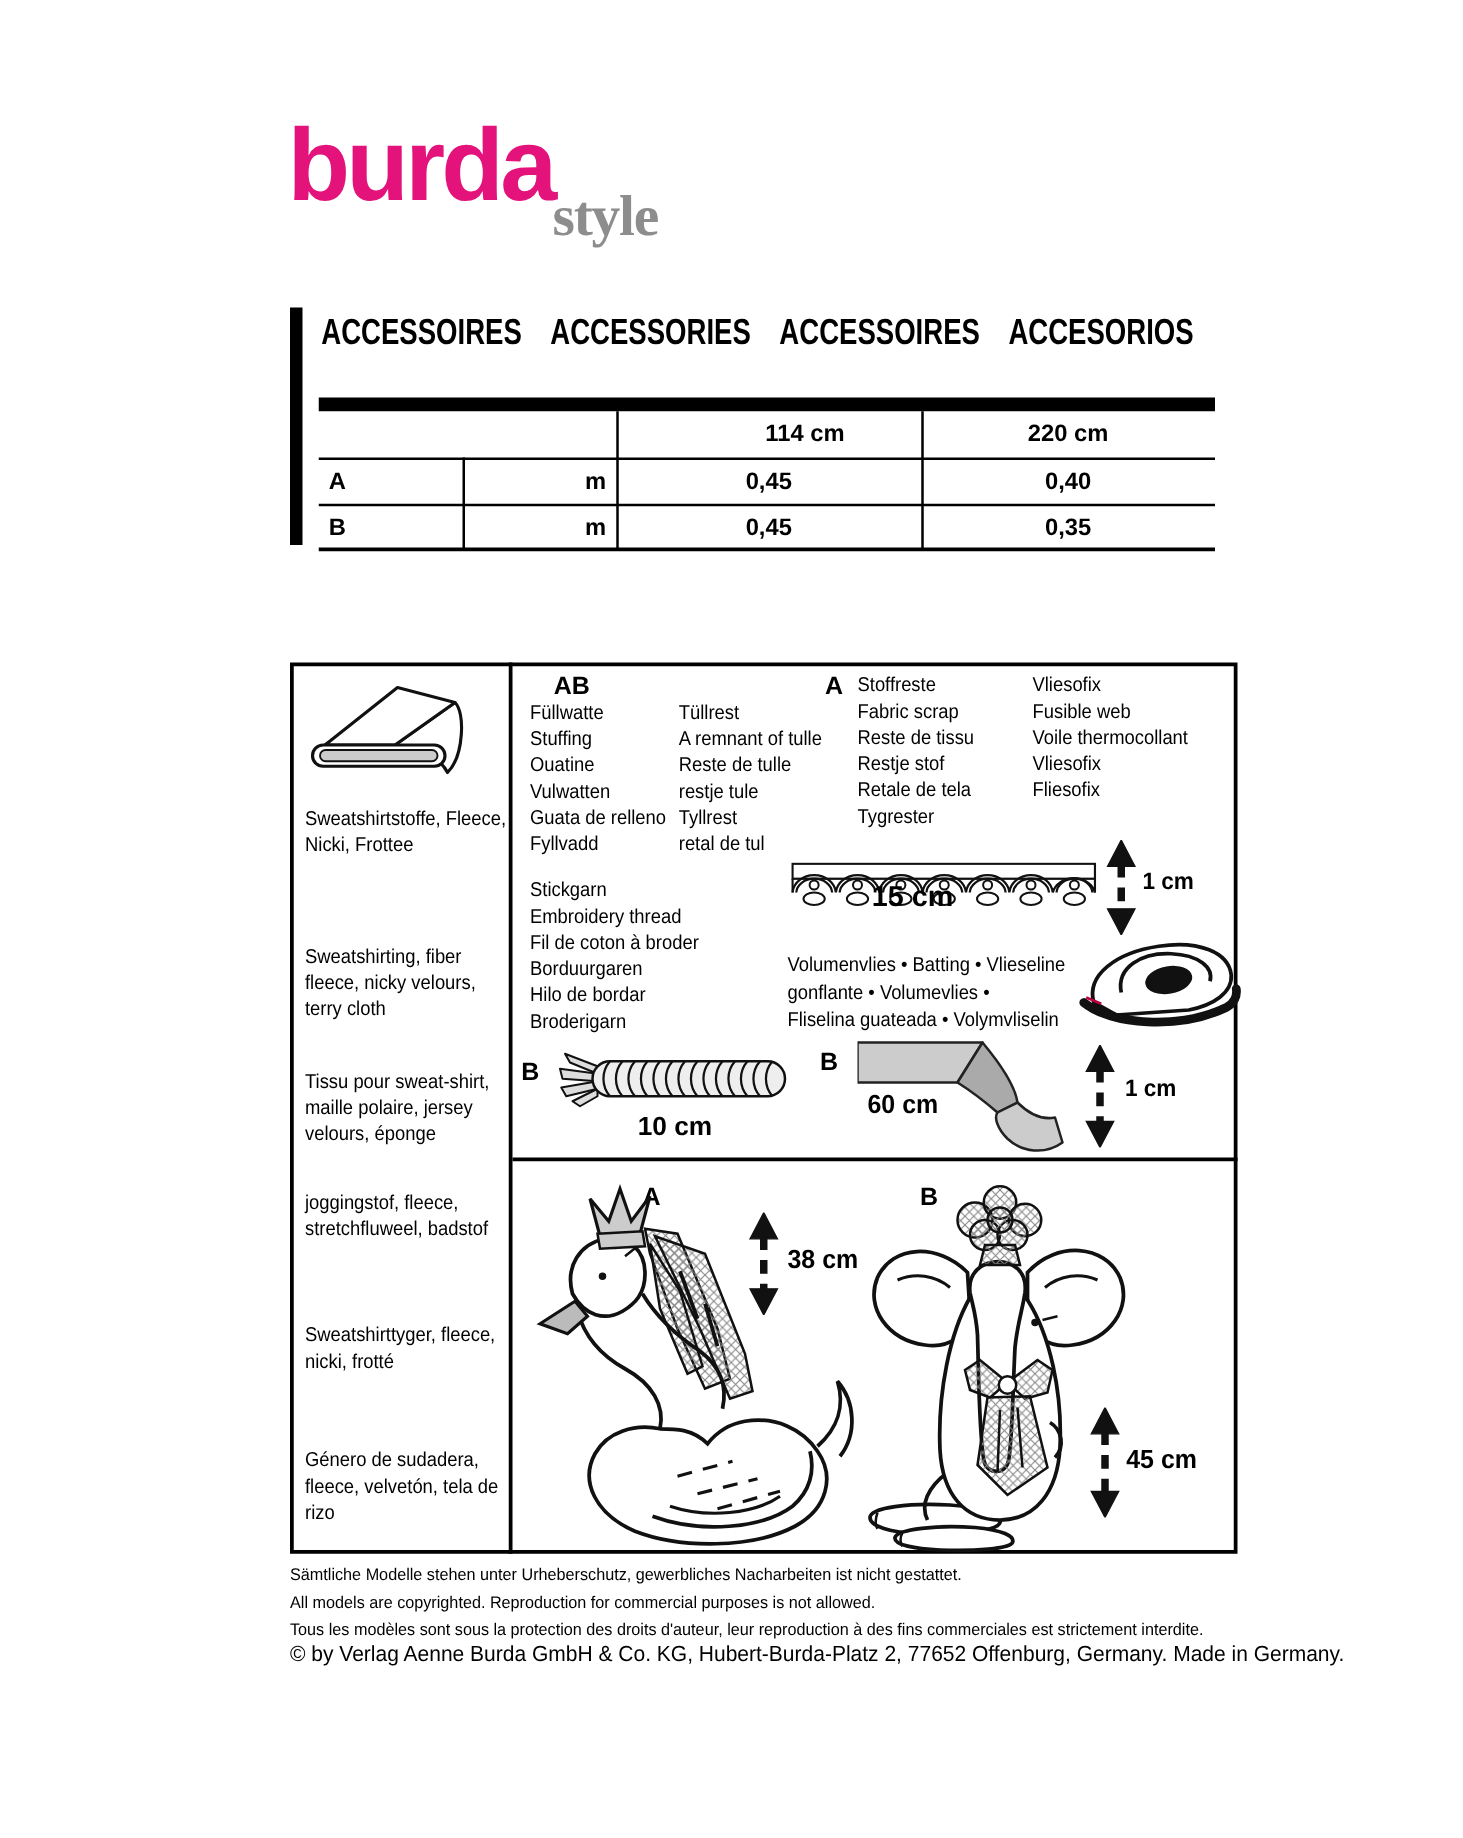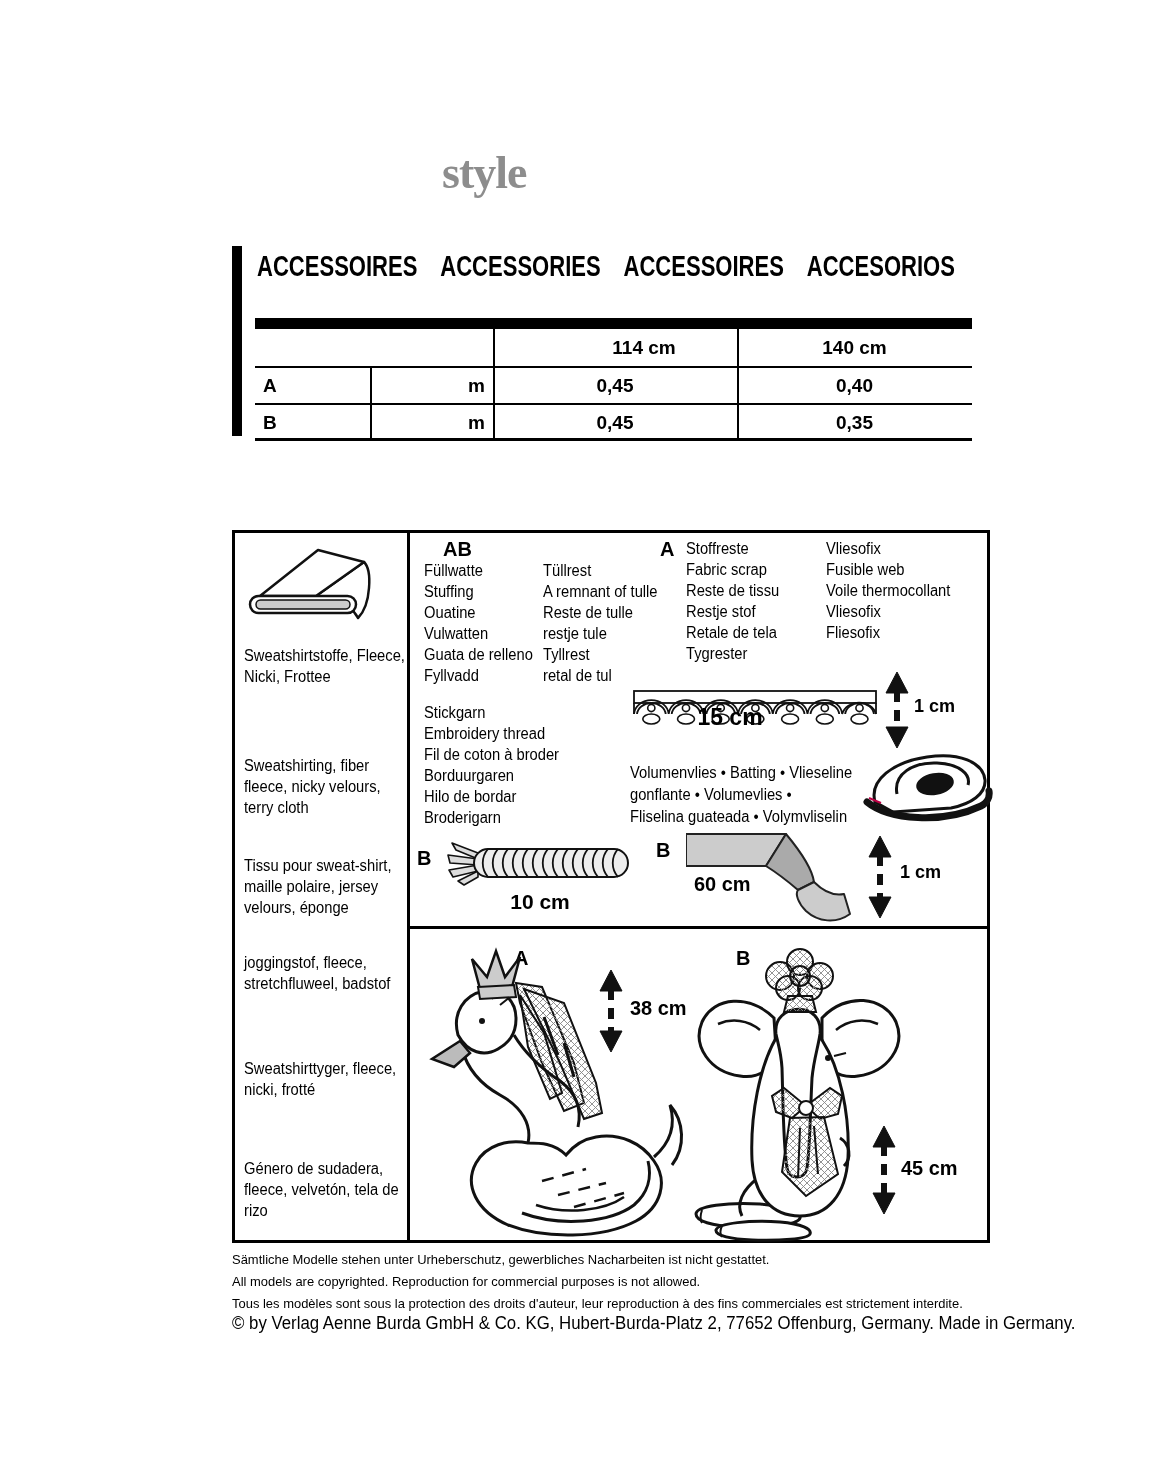--- a/index.html
+++ b/index.html
@@ -20,40 +20,41 @@
   .meas-c{font:700 19px/19px "Liberation Sans",sans-serif;text-align:center;}
   .foot-sm{font:13.5px/13.5px "Liberation Sans",sans-serif;transform:scaleX(.96);transform-origin:0 0;white-space:nowrap;}
   .foot-lg{font:17.5px/17.5px "Liberation Sans",sans-serif;transform:scaleX(.96);transform-origin:0 0;white-space:nowrap;}
   svg{display:block;}
 </style>
 </head>
 <body>
 
 <div class="page">
 
+  <div class="abs logo-main" style="left:230px;top:92px;">burda</div>
   <div class="abs logo-sub" style="left:442px;top:150px;">style</div>
 
   <div class="abs bar" style="left:232px;top:246px;width:10px;height:190px;"></div>
   <div class="abs title-words" style="left:257px;top:252px;">
       <span>ACCESSOIRES</span>
       <span>ACCESSORIES</span>
       <span>ACCESSOIRES</span>
       <span>ACCESORIOS</span>
     </div>
 
   <div class="abs bar" style="left:255px;top:318px;width:717px;height:11px;"></div>
   <div class="abs bar" style="left:493px;top:329px;width:2px;height:111px;"></div>
   <div class="abs bar" style="left:737px;top:329px;width:2px;height:111px;"></div>
   <div class="abs bar" style="left:370px;top:366px;width:2px;height:74px;"></div>
   <div class="abs bar" style="left:255px;top:366px;width:717px;height:2px;"></div>
   <div class="abs bar" style="left:255px;top:403px;width:717px;height:2px;"></div>
   <div class="abs bar" style="left:255px;top:438px;width:717px;height:3px;"></div>
 
   <div class="abs cell" style="left:522px;top:338px;width:244px;text-align:center;">114 cm</div>
-  <div class="abs cell" style="left:737px;top:338px;width:235px;text-align:center;">140 cm</div>
+  <div class="abs cell" style="left:737px;top:338px;width:235px;text-align:center;">220 cm</div>
 
   <div class="abs cell" style="left:263px;top:376px;">A</div>
   <div class="abs cell" style="left:370px;top:376px;width:115px;text-align:right;">m</div>
   <div class="abs cell" style="left:493px;top:376px;width:244px;text-align:center;">0,45</div>
   <div class="abs cell" style="left:737px;top:376px;width:235px;text-align:center;">0,40</div>
 
   <div class="abs cell" style="left:263px;top:413px;">B</div>
   <div class="abs cell" style="left:370px;top:413px;width:115px;text-align:right;">m</div>
   <div class="abs cell" style="left:493px;top:413px;width:244px;text-align:center;">0,45</div>
   <div class="abs cell" style="left:737px;top:413px;width:235px;text-align:center;">0,35</div>

